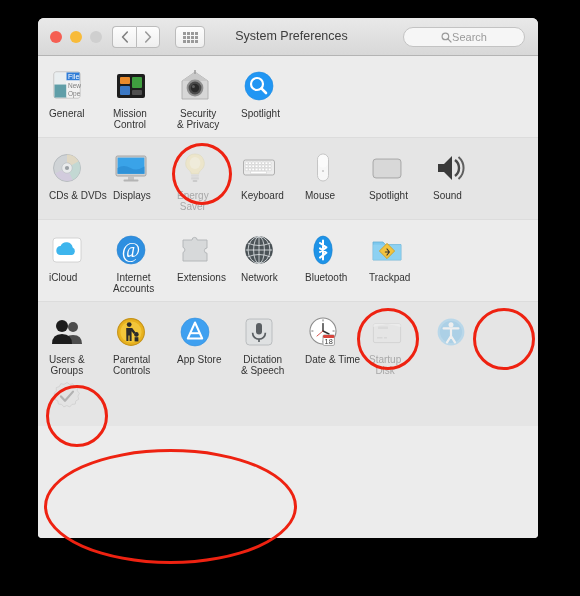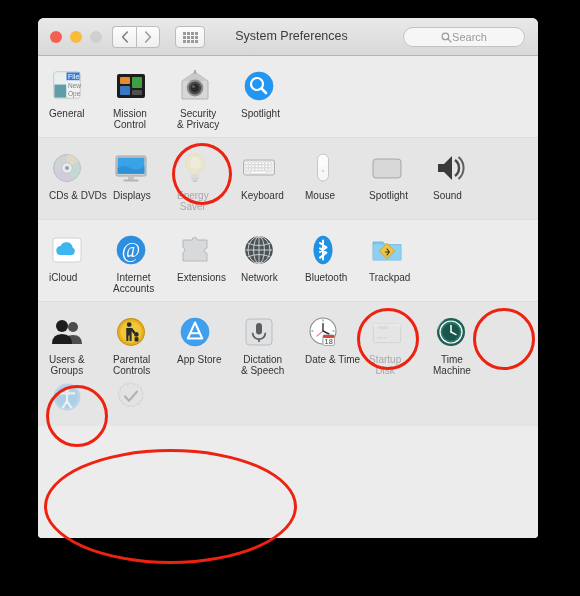--- a/index.html
+++ b/index.html
@@ -465,33 +465,20 @@
             <div class="glyph"><svg viewBox="0 0 36 36" width="36" height="36">
     <path d="M6 10 h24 a1.6 1.6 0 0 1 1.6 1.6 V27 a1.6 1.6 0 0 1 -1.6 1.6 H6 A1.6 1.6 0 0 1 4.4 27 V11.6 A1.6 1.6 0 0 1 6 10 Z" fill="#e6e6e6" stroke="#b4b4b4" stroke-width="0.9"></path>
     <path d="M4.4 13 q13.6 -5 27.2 0 V11.6 A1.6 1.6 0 0 0 30 10 H6 a1.6 1.6 0 0 0 -1.6 1.6 Z" fill="#f4f4f4"></path>
     <rect x="9" y="12.4" width="10" height="2.6" rx="0.5" fill="#cccccc"></rect>
     <rect x="8" y="23" width="5.6" height="1.6" rx="0.4" fill="#c4c4c4"></rect>
     <rect x="15" y="23" width="3" height="1.6" rx="0.4" fill="#c4c4c4"></rect>
   </svg></div>
             <div class="plabel">Startup
 Disk</div>
           </div>
-          <div class="pane">
-            <div class="glyph"><svg viewBox="0 0 36 36" width="36" height="36">
-    <circle cx="18" cy="18" r="14" fill="#1f5f55"></circle>
-    <circle cx="18" cy="18" r="11.6" fill="#ffffff"></circle>
-    <circle cx="18" cy="18" r="10.4" fill="#2a7a6c"></circle>
-    <circle cx="18" cy="18" r="8.6" fill="#18564c"></circle>
-    <line x1="18" y1="18" x2="18" y2="11.6" stroke="#ffffff" stroke-width="1.5" stroke-linecap="round"></line>
-    <line x1="18" y1="18" x2="23" y2="20.6" stroke="#ffffff" stroke-width="1.5" stroke-linecap="round"></line>
-    <path d="M11 6 a14 14 0 0 0 -6.4 9" fill="none" stroke="#ffffff" stroke-width="1.4" opacity="0.45"></path>
-  </svg></div>
-            <div class="plabel">Time
-Machine</div>
-          </div>
           <div class="pane dim">
             <div class="glyph"><svg viewBox="0 0 36 36" width="36" height="36">
     <circle cx="18" cy="18" r="13.4" fill="#7fc6f0"></circle>
     <circle cx="18" cy="18" r="11" fill="#5eb4e8"></circle>
     <circle cx="18" cy="10.8" r="2.5" fill="#ffffff"></circle>
     <path d="M10.6 14.4 h14.8 M18 14.4 V22 M18 22 l-4 6.4 M18 22 l4 6.4" fill="none" stroke="#ffffff" stroke-width="2.2" stroke-linecap="round"></path>
   </svg></div>
           </div>
           <div class="pane dim">
             <div class="glyph"><svg viewBox="0 0 36 36" width="36" height="36">

